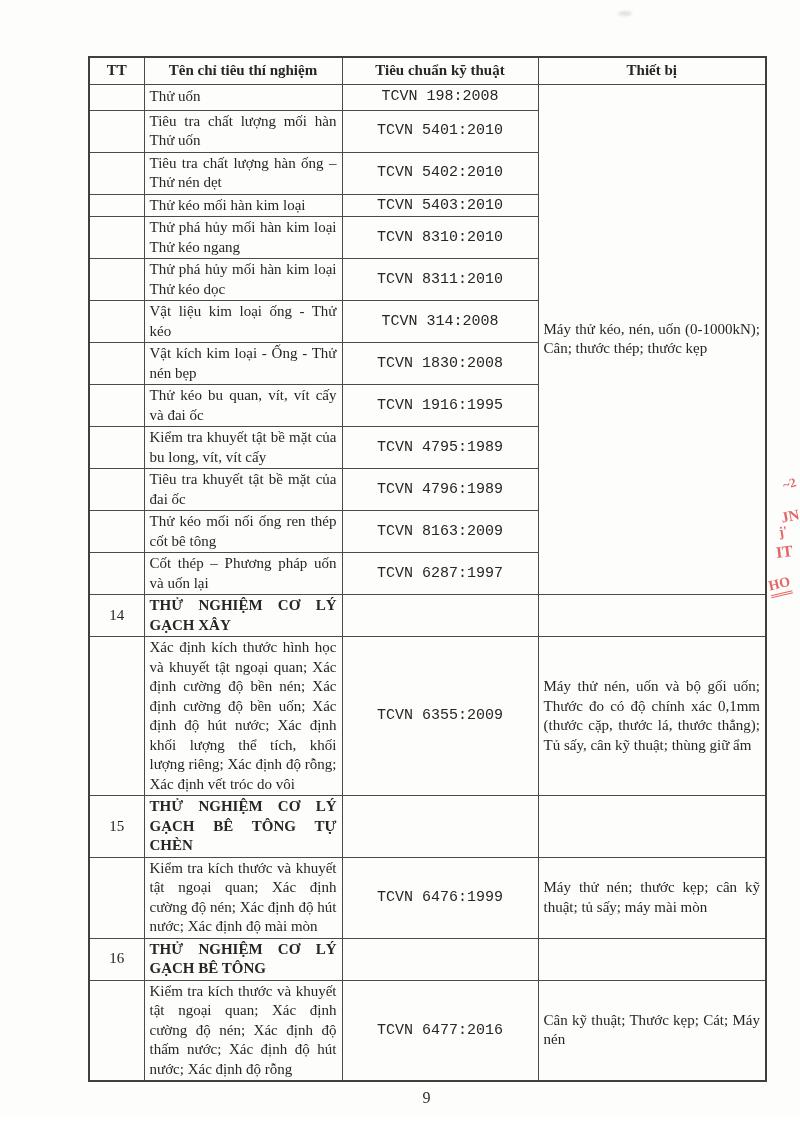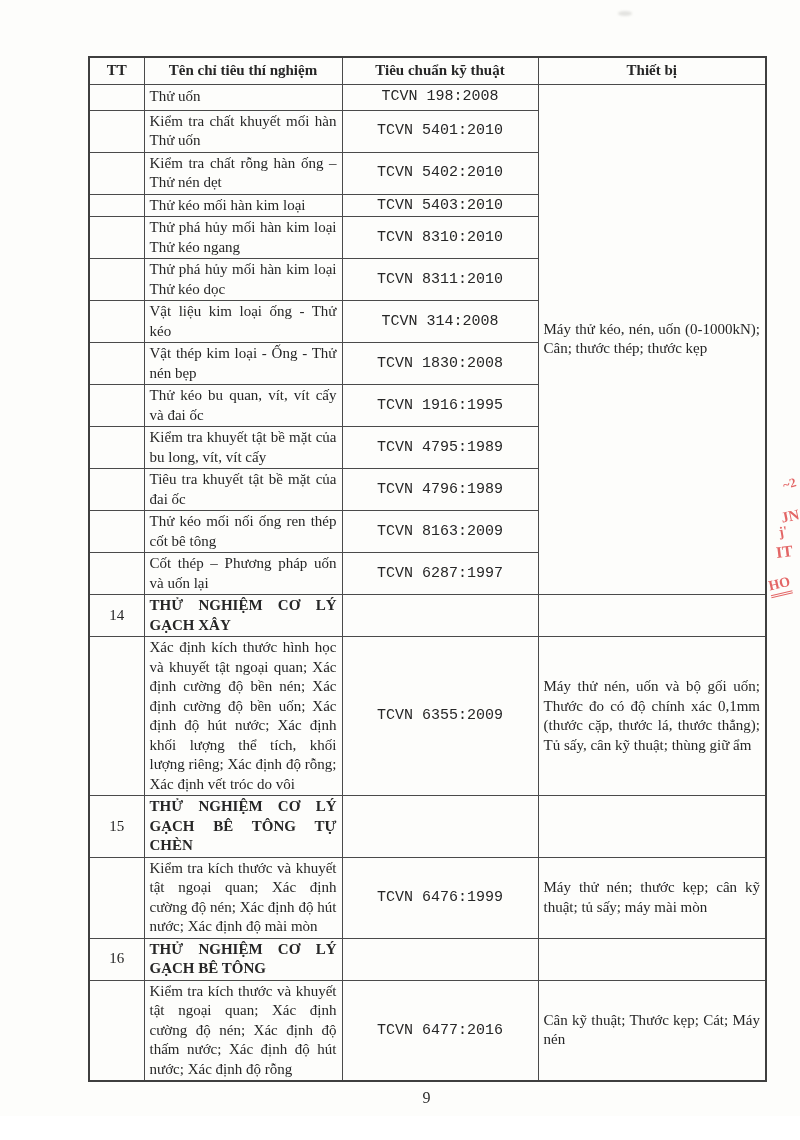--- a/index.html
+++ b/index.html
@@ -119,26 +119,26 @@
       </thead>
       <tbody>
           <tr class="single">
             <td class="c-tt"></td>
             <td class="c-name">Thử uốn</td>
             <td class="c-std">TCVN 198:2008</td>
             <td class="c-equip" rowspan="13">Máy thử kéo, nén, uốn (0-1000kN); Cân; thước thép; thước kẹp</td>
           </tr>
           <tr>
             <td class="c-tt"></td>
-            <td class="c-name">Kiểm tra chất khuyết mối hàn Thử uốn</td>
+            <td class="c-name">Tiêu tra chất lượng mối hàn Thử uốn</td>
             <td class="c-std">TCVN 5401:2010</td>
           </tr>
           <tr>
             <td class="c-tt"></td>
-            <td class="c-name">Kiểm tra chất rỗng hàn ống – Thử nén dẹt</td>
+            <td class="c-name">Tiêu tra chất lượng hàn ống – Thử nén dẹt</td>
             <td class="c-std">TCVN 5402:2010</td>
           </tr>
           <tr>
             <td class="c-tt"></td>
             <td class="c-name">Thử kéo mối hàn kim loại</td>
             <td class="c-std">TCVN 5403:2010</td>
           </tr>
           <tr>
             <td class="c-tt"></td>
             <td class="c-name">Thử phá hủy mối hàn kim loại Thử kéo ngang</td>
@@ -149,21 +149,21 @@
             <td class="c-name">Thử phá hủy mối hàn kim loại Thử kéo dọc</td>
             <td class="c-std">TCVN 8311:2010</td>
           </tr>
           <tr>
             <td class="c-tt"></td>
             <td class="c-name">Vật liệu kim loại ống - Thử kéo</td>
             <td class="c-std">TCVN 314:2008</td>
           </tr>
           <tr>
             <td class="c-tt"></td>
-            <td class="c-name">Vật thép kim loại - Ống - Thử nén bẹp</td>
+            <td class="c-name">Vật kích kim loại - Ống - Thử nén bẹp</td>
             <td class="c-std">TCVN 1830:2008</td>
           </tr>
           <tr>
             <td class="c-tt"></td>
             <td class="c-name">Thử kéo bu quan, vít, vít cấy và đai ốc</td>
             <td class="c-std">TCVN 1916:1995</td>
           </tr>
           <tr>
             <td class="c-tt"></td>
             <td class="c-name">Kiểm tra khuyết tật bề mặt của bu long, vít, vít cấy</td>

